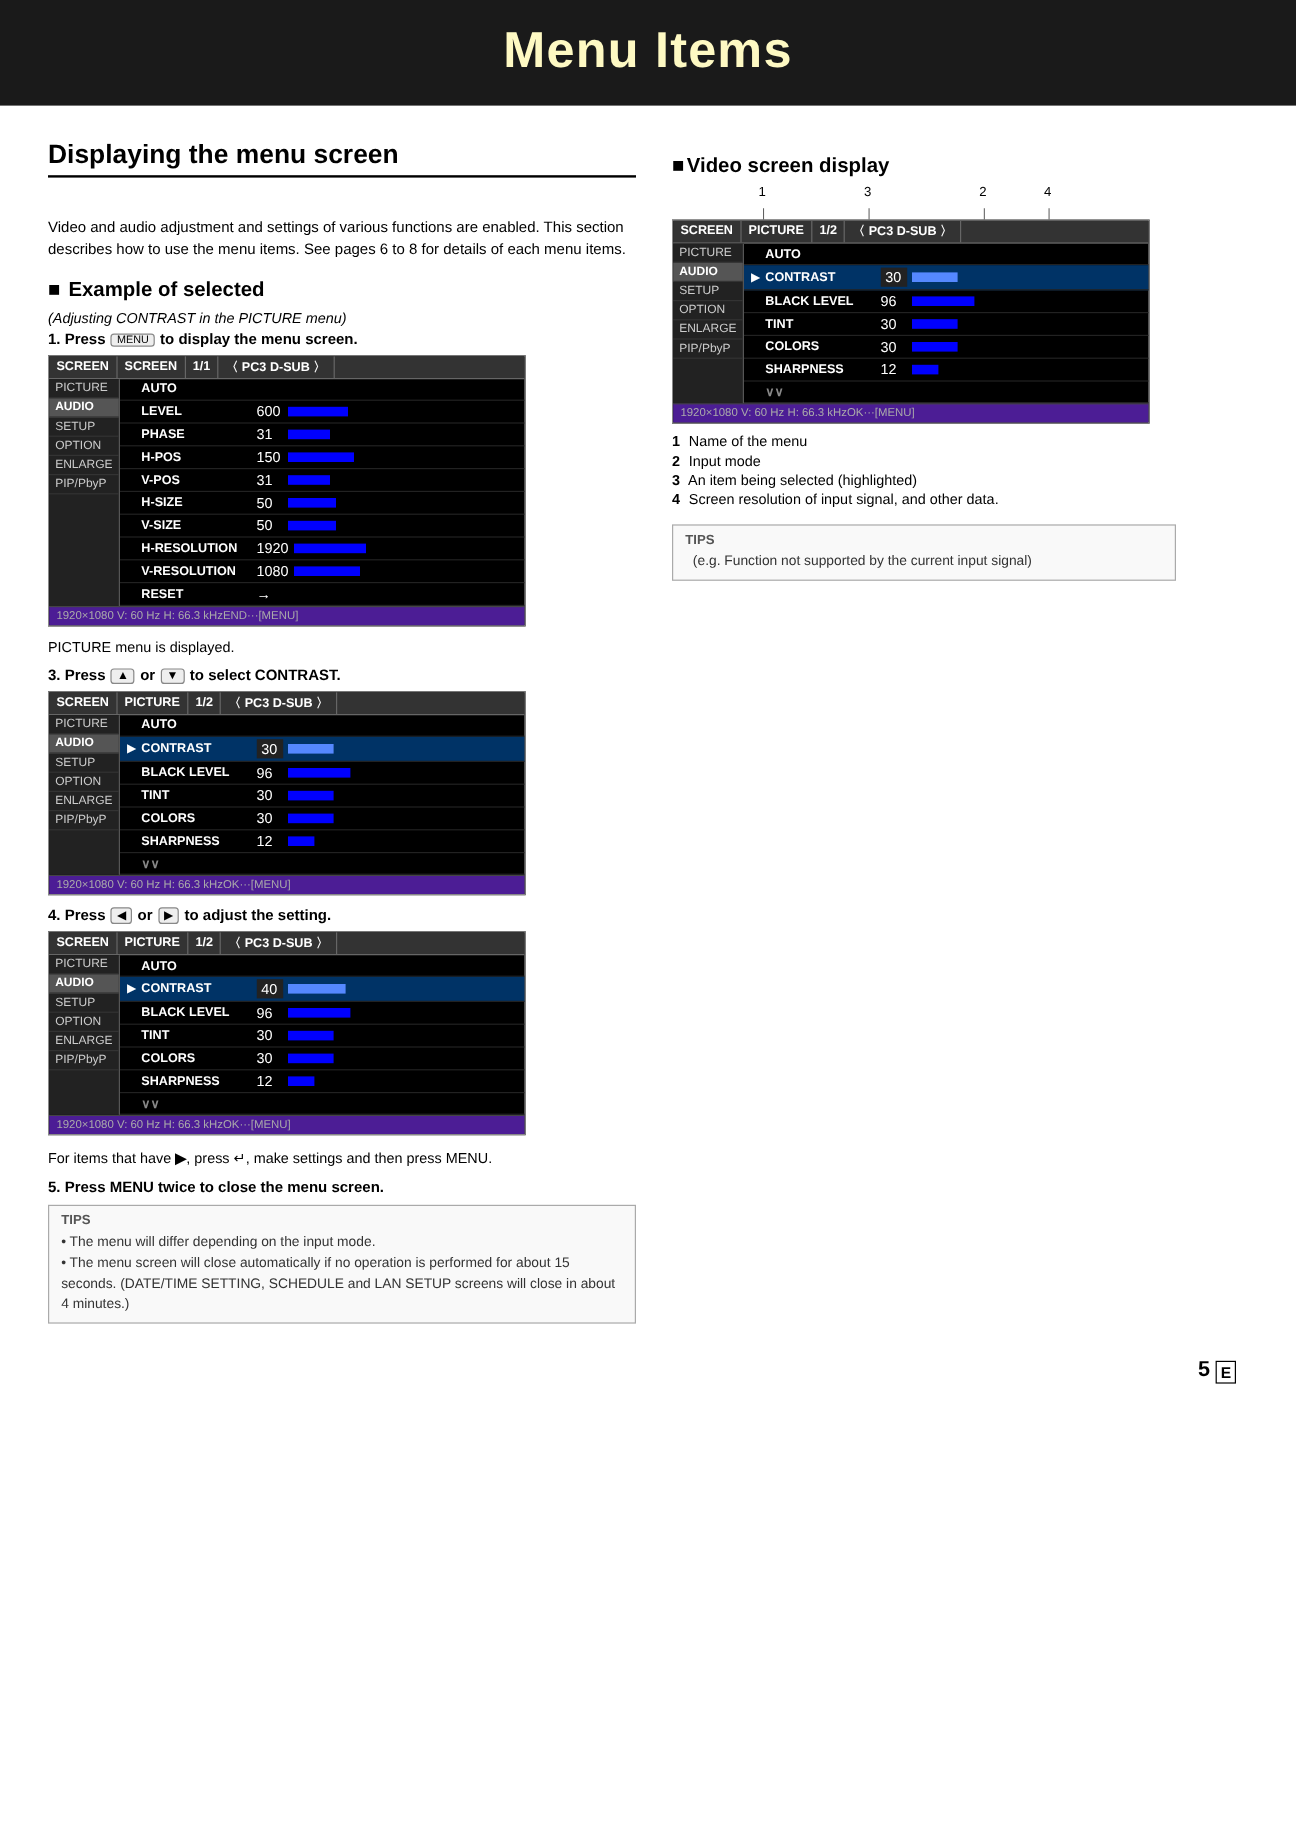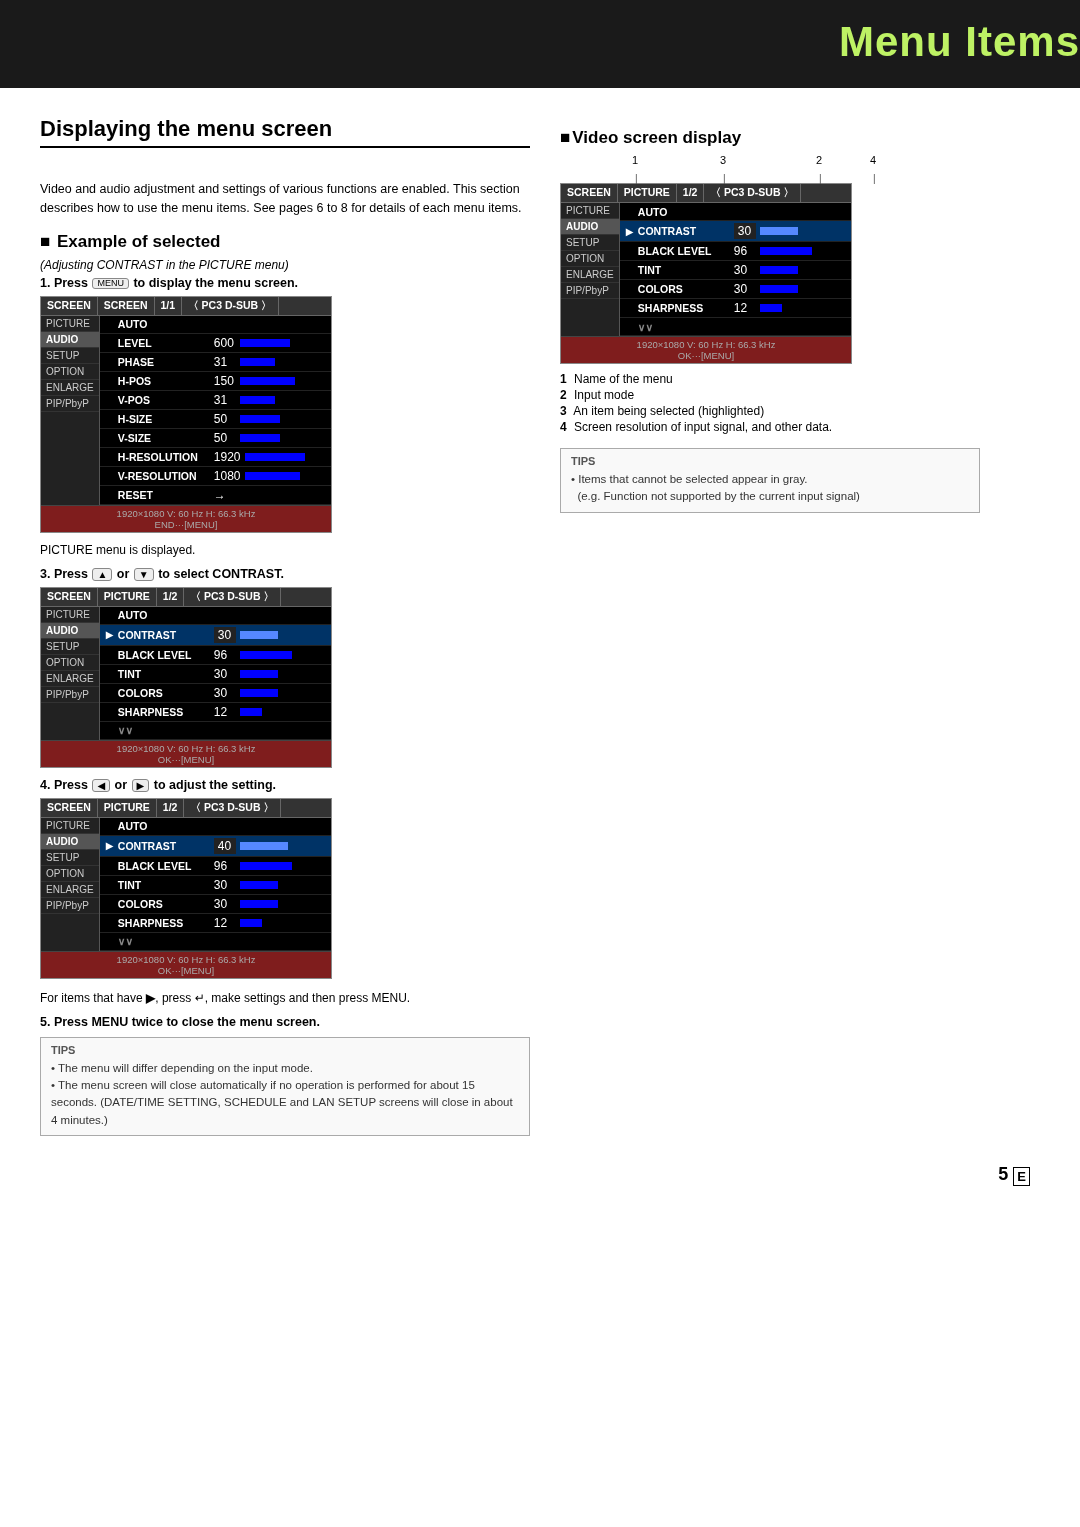--- a/index.html
+++ b/index.html
@@ -12,25 +12,24 @@
       color: #000;
     }
 
     
     .page-header {
       background: #1a1a1a;
       text-align: center;
       padding: 18px 0 22px 0;
     }
     .page-header h1 {
-      color: #bef264;
+      color: #fef9c3;
       font-size: 42px;
       font-weight: bold;
       letter-spacing: 1px;
-      text-align: right;
     }
 
     
     .content {
       display: flex;
       flex-direction: row;
       padding: 28px 40px 20px 40px;
       gap: 30px;
     }
 
@@ -87,21 +86,21 @@
       font-size: 12px;
       margin-bottom: 4px;
     }
 
     
     .osd-box {
       border: 1.5px solid #888;
       background: #000;
       color: #fff;
       font-size: 11px;
-      width: 292px;
+      width: 398px;
       margin-bottom: 8px;
       padding: 0;
     }
 
     .osd-header {
       display: flex;
       flex-direction: row;
       background: #333;
       border-bottom: 1px solid #666;
     }
@@ -189,26 +188,25 @@
       display: inline-block;
       vertical-align: middle;
     }
 
     .osd-row-bar.highlighted-bar {
       background: #fff;
     }
 
     .osd-footer {
       display: flex;
-      flex-direction: column;
-      justify-content: space-between;
+      flex-direction: row;
       align-items: center;
       padding: 2px 6px;
       border-top: 1px solid #444;
-      background: #7f1d1d;
+      background: #4c1d95;
     }
 
     .osd-footer-left {
       font-size: 9.5px;
       color: #aaa;
     }
 
     .osd-footer-right {
       font-size: 9.5px;
       color: #aaa;
@@ -657,21 +655,20 @@
 
       <ul class="numbered-list">
         <li><span class="num">1</span> Name of the menu</li>
         <li><span class="num">2</span> Input mode</li>
         <li><span class="num">3</span> An item being selected (highlighted)</li>
         <li><span class="num">4</span> Screen resolution of input signal, and other data.</li>
       </ul>
 
       <div class="tips-box-right" style="margin-top:14px;">
         <div class="tips-title">TIPS</div>
-        <div class="tips-text">• Items that cannot be selected appear in gray.</div>
         <div class="tips-text">&nbsp;&nbsp;(e.g. Function not supported by the current input signal)</div>
       </div>
     </div>
   </div>
 
   <div style="position:relative;text-align:right;padding-right:50px;padding-bottom:20px;">
     <span style="font-size:18px;font-weight:bold;">5 </span><span style="font-size:13px;vertical-align:middle;border:1.5px solid #000;padding:1px 3px;font-weight:bold;">E</span>
   </div>
 
 </div>

